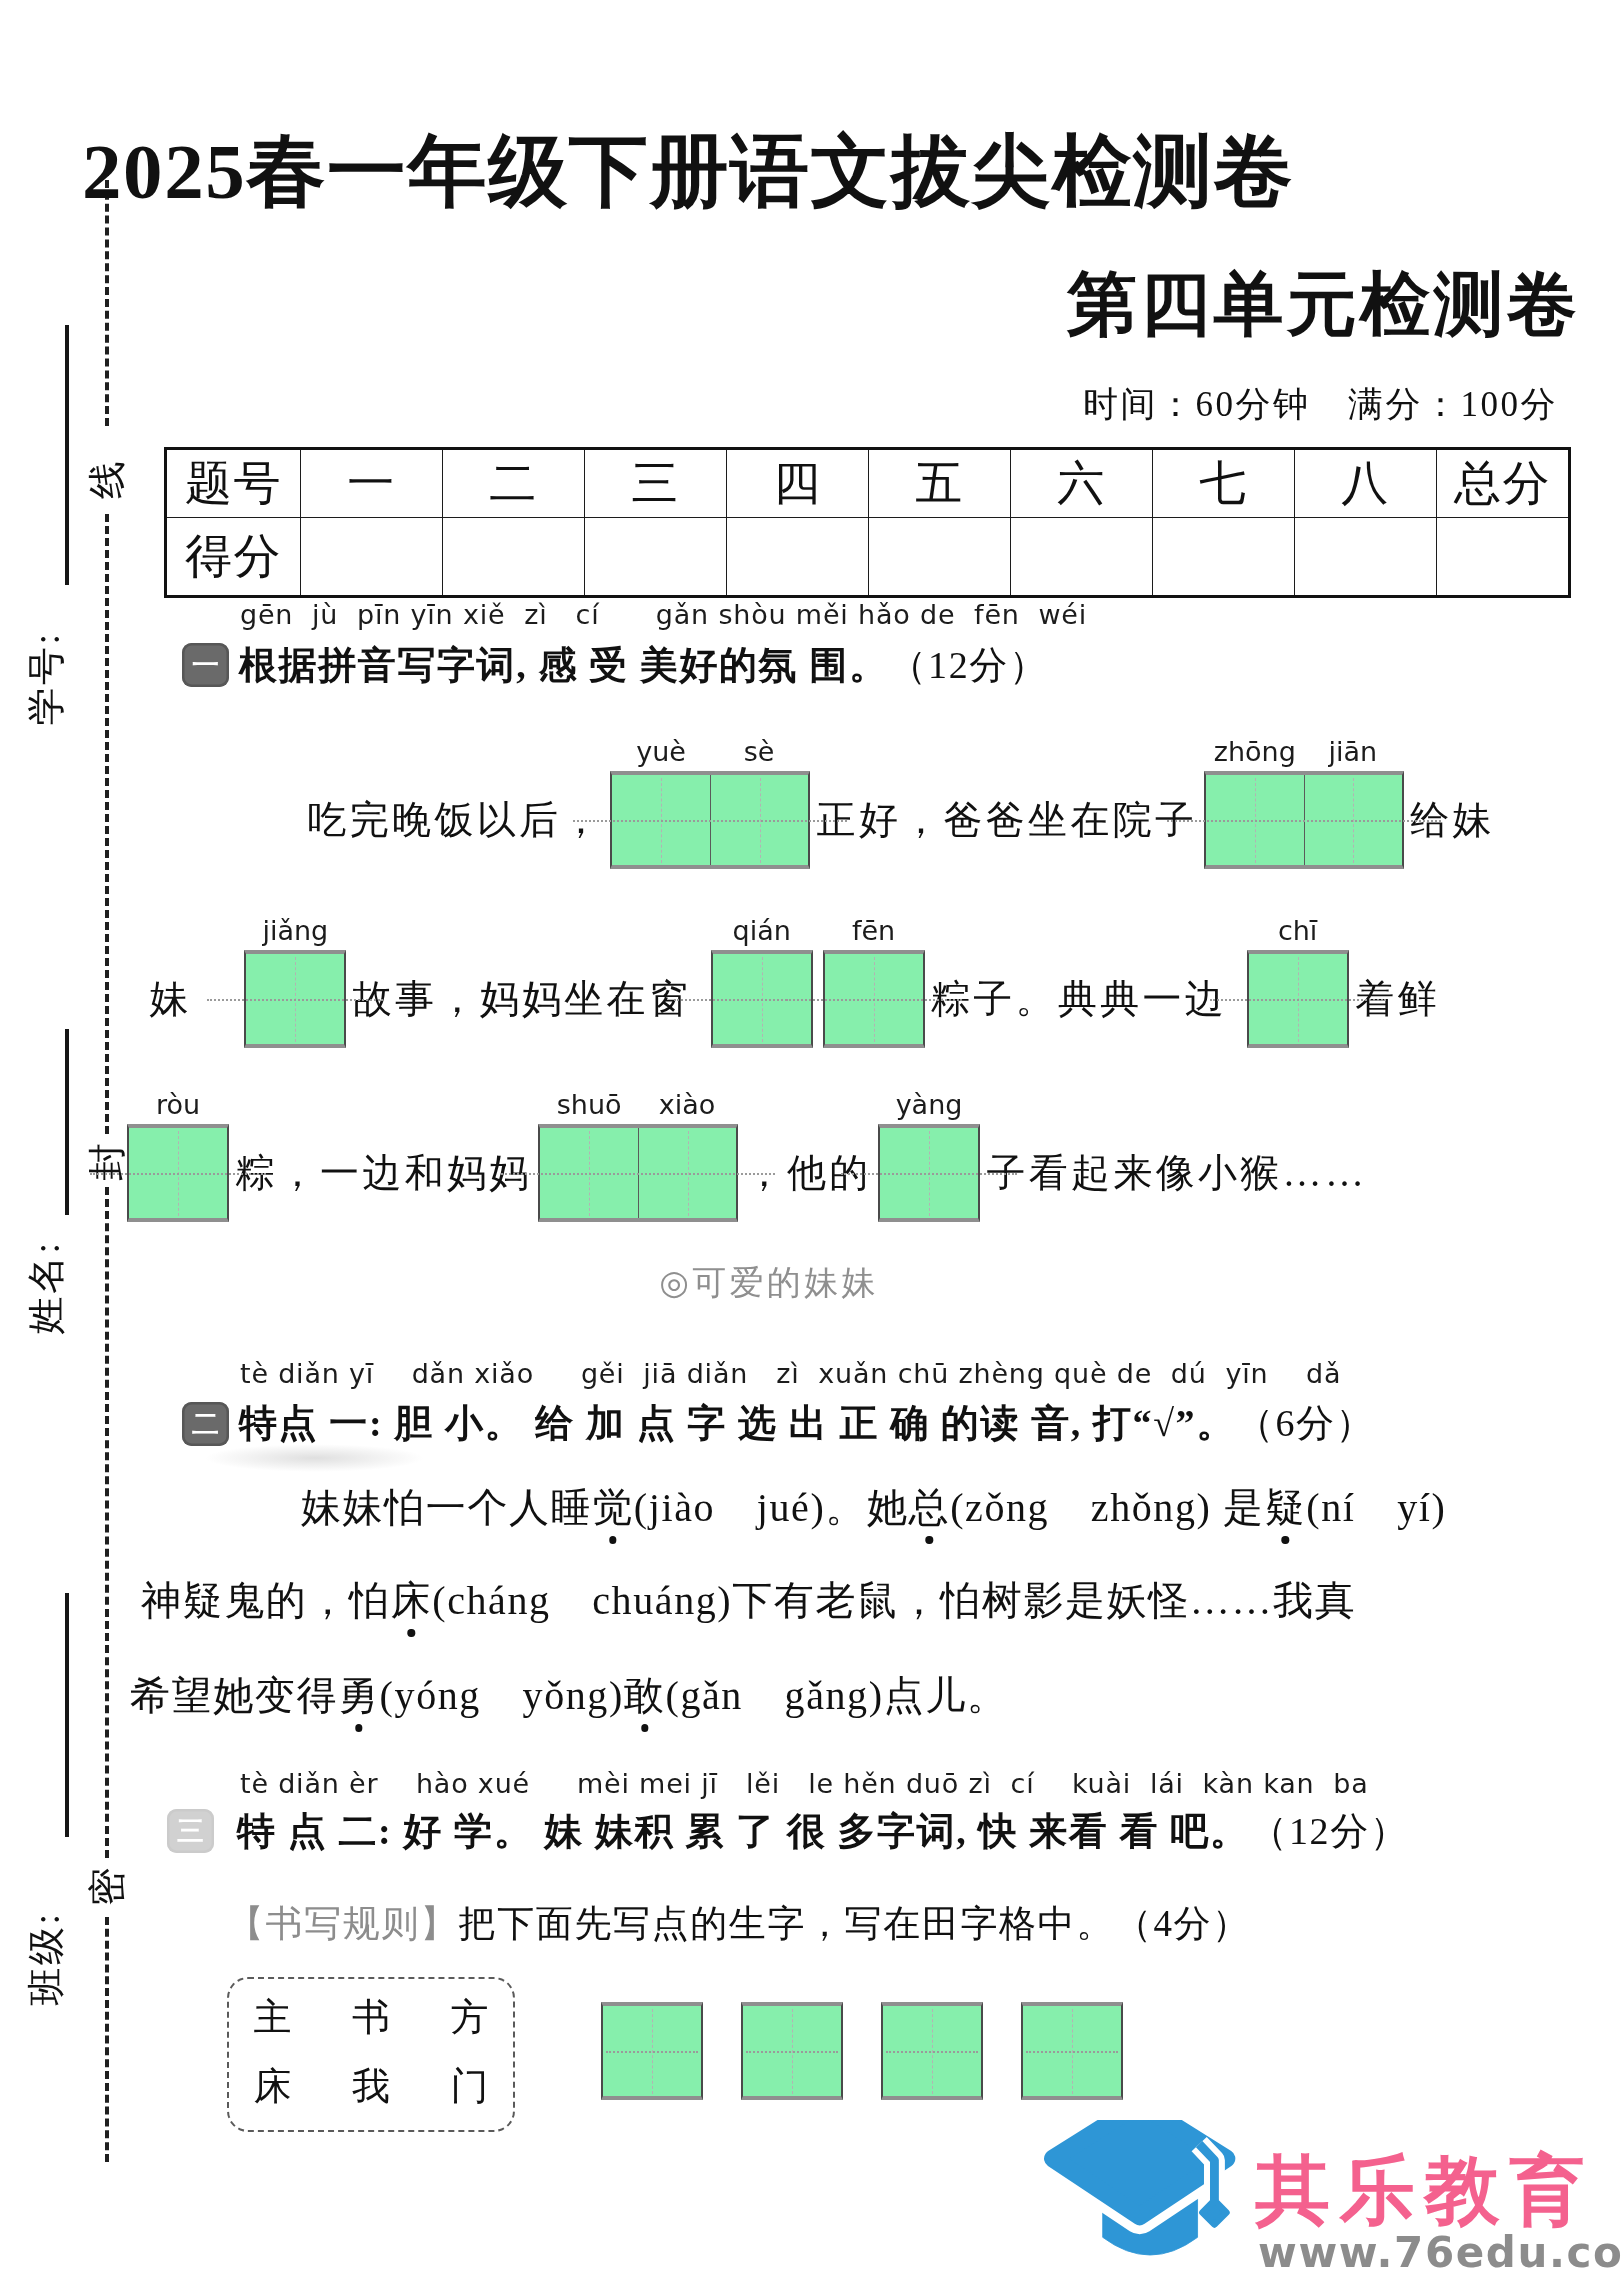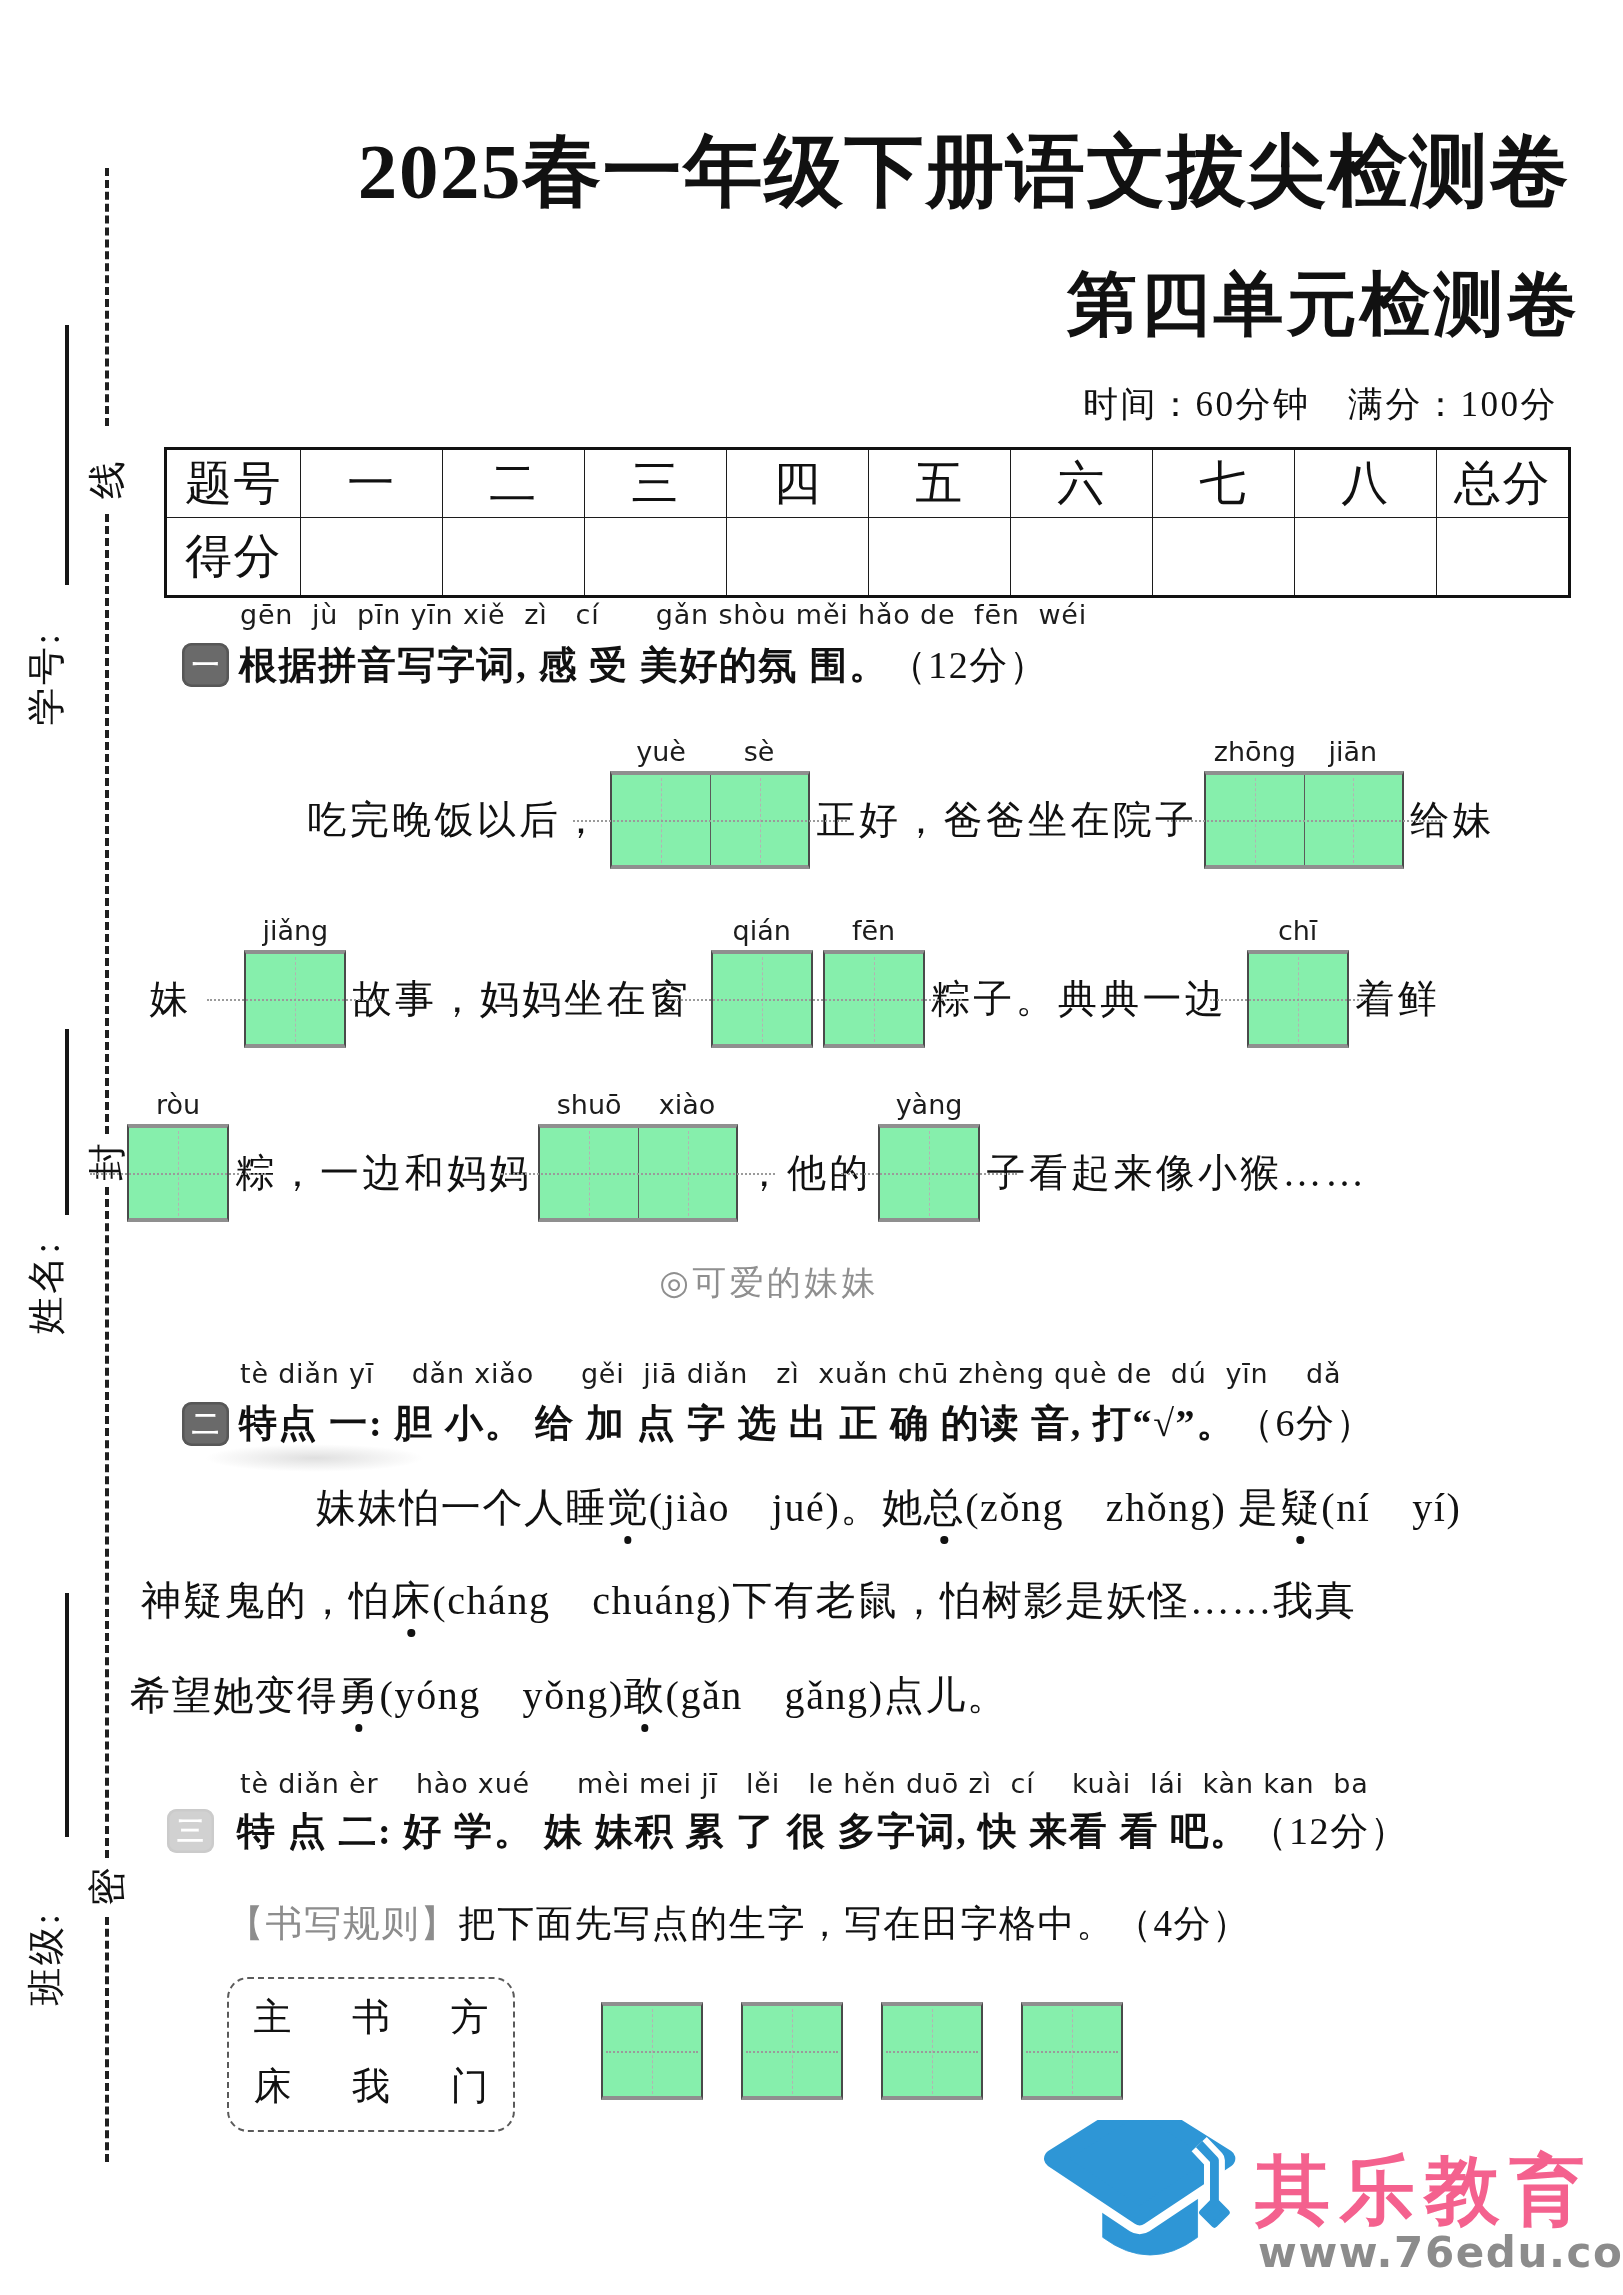--- a/index.html
+++ b/index.html
@@ -8,21 +8,21 @@
 
   
   .dashseg{position:absolute;left:105px;width:0;border-left:4.1px dashed #1f1f1f;}
   .blankline{position:absolute;left:65px;width:4.1px;background:#161616;}
   .schar{position:absolute;left:85px;width:44px;height:44px;line-height:44px;text-align:center;
          font-size:38px;transform:rotate(-90deg);}
   .vlabel{position:absolute;left:-52px;width:196px;height:39px;line-height:39px;text-align:center;
           transform:rotate(-90deg);font-size:38px;letter-spacing:2.5px;}
 
   
-  .t1{position:absolute;left:82px;width:1488px;top:119px;text-align:right;
+  .t1{position:absolute;left:82px;width:1488px;top:119px;text-align:left;
       font-size:79px;font-weight:900;letter-spacing:1.6px;}
   .t2{position:absolute;left:92px;width:1488px;top:258px;text-align:right;
       font-size:70px;font-weight:900;letter-spacing:3.3px;}
   .meta{position:absolute;left:736px;width:822px;top:381px;text-align:right;
         font-size:35px;letter-spacing:2.5px;}
 
   
   .score-table{position:absolute;left:164px;top:447px;width:1407px;border-collapse:collapse;
                table-layout:fixed;border:3.3px solid #111;}
   .score-table td,.score-table th{border:1.6px solid #1c1c1c;text-align:center;
@@ -159,21 +159,21 @@
   <div class="fline" id="q1l1" style="left:143px;top:949px;"><span class="seg">妹</span><span style="width: 46px; flex: 0 0 auto;"></span><div class="tzg"><div class="py"><span>jiǎng</span></div><div class="cell"></div></div><span class="seg">故事，妈妈坐在窗</span><span style="width: 13px; flex: 0 0 auto;"></span><div class="tzg"><div class="py"><span>qián</span></div><div class="cell"></div></div><span style="width: 9.8px; flex: 0 0 auto;"></span><div class="tzg"><div class="py"><span>fēn</span></div><div class="cell"></div></div><span class="seg">粽子。典典一边</span><span style="width: 13px; flex: 0 0 auto;"></span><div class="tzg"><div class="py"><span>chī</span></div><div class="cell"></div></div><span class="seg">着鲜</span></div>
   <div class="fline" id="q1l2" style="left:127px;top:1123px;"><div class="tzg"><div class="py"><span>ròu</span></div><div class="cell"></div></div><span class="seg">粽，一边和妈妈</span><div class="tzg"><div class="py"><span>shuō</span><span>xiào</span></div><div class="cell"></div><div class="cell"></div></div><span class="seg">，他的</span><div class="tzg"><div class="py"><span>yàng</span></div><div class="cell"></div></div><span class="seg">子看起来像小猴……</span></div>
   <div class="source-line">◎可爱的妹妹</div>
 
   <div class="pyline" style="left:240px;top:1358px;">tè diǎn yī    dǎn xiǎo     gěi  jiā diǎn   zì  xuǎn chū zhèng què de  dú  yīn    dǎ</div>
   <div class="qicon" style="left:182px;top:1402px;">
       <span>二</span>
     </div>
   <div class="smudge" style="left:204px;top:1444px;width:221px;height:28px;"></div>
   <div class="qtitle" style="left:239px;top:1398px;"><span>特点 一: 胆 小。 给 加 点 字 选 出 正 确 的读 音, 打“√”。</span><span class="q-score">（6分）</span></div>
-  <div class="bodyline" id="q2b0" style="left:316px;top:1482px;"><span>妹妹怕一个人睡</span><span class="dc">觉</span><span>(jiào　jué)。她</span><span class="dc">总</span><span>(zǒng　zhǒng) 是</span><span class="dc">疑</span><span>(ní　yí)</span></div>
+  <div class="bodyline" id="q2b0" style="left:301px;top:1482px;"><span>妹妹怕一个人睡</span><span class="dc">觉</span><span>(jiào　jué)。她</span><span class="dc">总</span><span>(zǒng　zhǒng) 是</span><span class="dc">疑</span><span>(ní　yí)</span></div>
   <div class="bodyline" id="q2b1" style="left:141px;top:1575px;"><span>神疑鬼的，怕</span><span class="dc">床</span><span>(cháng　chuáng)下有老鼠，怕树影是妖怪……我真</span></div>
   <div class="bodyline" id="q2b2" style="left:130px;top:1670px;"><span>希望她变得</span><span class="dc">勇</span><span>(yóng　yǒng)</span><span class="dc">敢</span><span>(gǎn　gǎng)点儿。</span></div>
 
   <div class="pyline" style="left:240px;top:1768px;">tè diǎn èr    hào xué     mèi mei jī   lěi   le hěn duō zì  cí    kuài  lái  kàn kan  ba</div>
   <div class="qicon faded" style="left:167px;top:1809px;">
       <span>三</span>
     </div>
   <div class="qtitle" style="left:237px;top:1806px;"><span>特 点 二: 好 学。 妹 妹积 累 了 很 多字词, 快 来看 看 吧。</span><span class="q-score">（12分）</span></div>
 
   <div class="ruleline"><span class="rule-label">【书写规则】</span><span>把下面先写点的生字，写在田字格中。（4分）</span></div>

